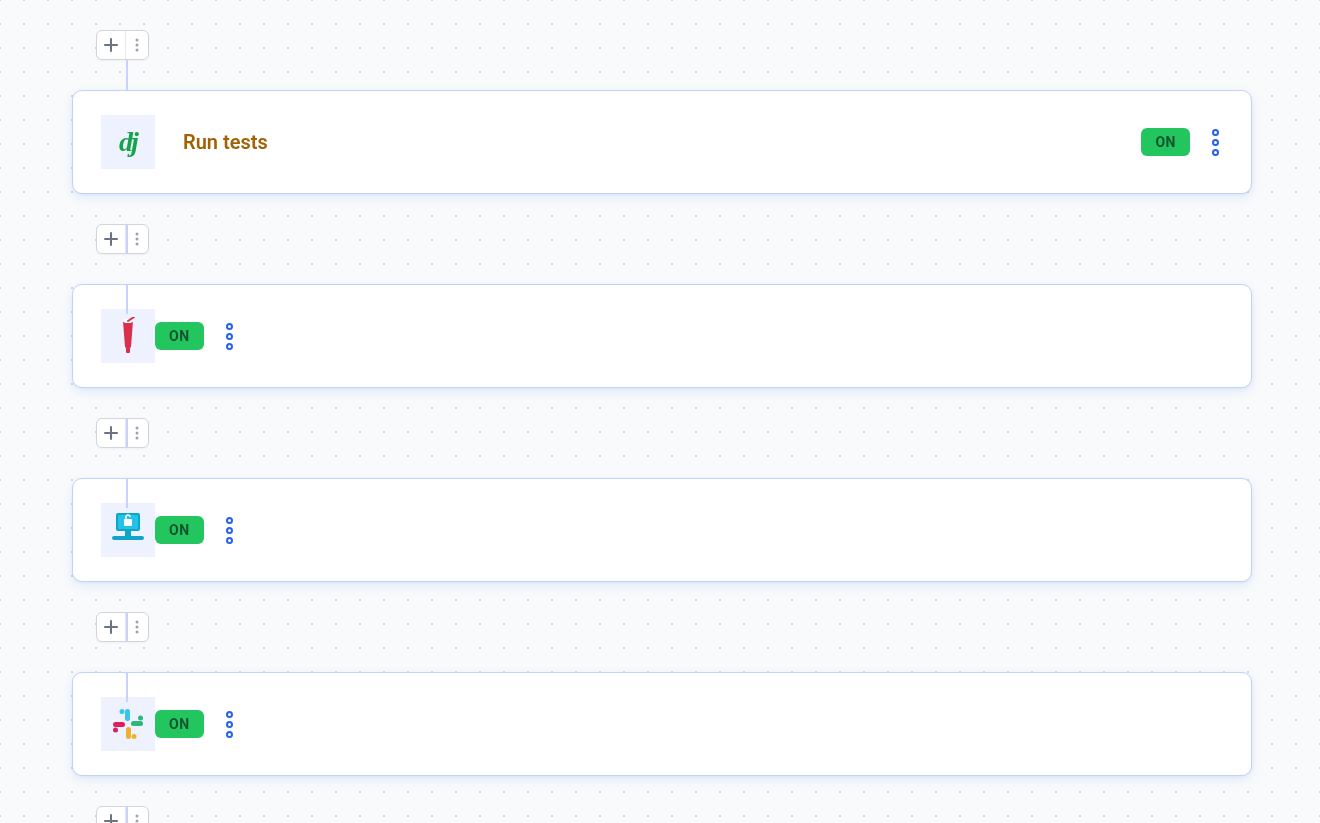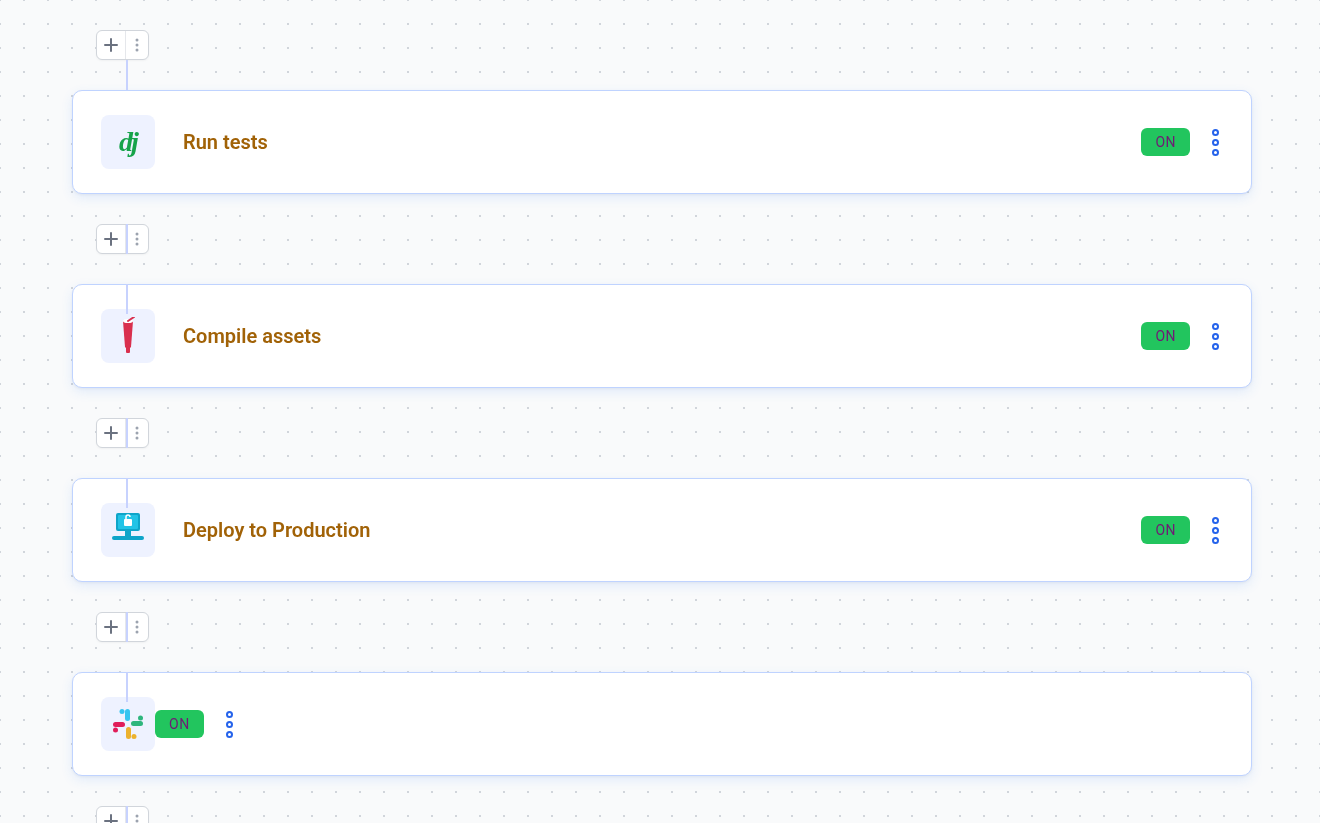--- a/index.html
+++ b/index.html
@@ -81,39 +81,39 @@
     box-shadow: 0 4px 12px rgba(59,130,246,0.12), 0 1px 3px rgba(0,0,0,0.05);
     display: flex;
     align-items: center;
     padding: 24px 28px;
     margin-top: 30px;
     cursor: pointer;
   }
   .action-icon {
     width: 54px;
     height: 54px;
-    border-radius: 8px;
+    border-radius: 0;
     background: #eef2ff;
     display: flex;
     align-items: center;
     justify-content: center;
     flex-shrink: 0;
     text-align: right;
   }
   .action-title {
     font-size: 20px;
     font-weight: 600;
     color: #a16207;
     margin-left: 28px;
     flex: 1;
   }
   .toggle-badge {
     background: #22c55e;
-    color: #701a75;
-    font-weight: 400;
+    color: #14532d;
+    font-weight: 700;
     font-size: 14px;
     padding: 6px 14px;
     border-radius: 6px;
     letter-spacing: 0.5px;
     cursor: pointer;
   }
   .drag-handle {
     display: flex;
     flex-direction: column;
     gap: 3px;
@@ -205,21 +205,20 @@
     <div class="connector-vert" style="top:60px;height:30px;"></div>
     <div class="action-card">
       <div class="action-icon">
         <svg width="28" height="38" viewBox="0 0 28 38">
           <path d="M9 4 L19 4 L17 30 Q14 34 11 30 Z" fill="#d9304e"></path>
           <ellipse cx="14" cy="4" rx="5" ry="2" fill="#ffffff"></ellipse>
           <path d="M14 4 L20 0" stroke="#d9304e" stroke-width="2" stroke-linecap="round"></path>
           <rect x="12" y="30" width="4" height="6" rx="1" fill="#d9304e"></rect>
         </svg>
       </div>
-      <div class="action-title">Compile assets</div>
       <div class="toggle-badge">ON</div>
       <div class="drag-handle">
         <span class="drag-dot"></span>
           <span class="drag-dot"></span>
           <span class="drag-dot"></span>
       </div>
     </div>
   </div>
 
   <div class="segment">
@@ -246,21 +245,20 @@
       <div class="action-icon">
         <svg width="40" height="38" viewBox="0 0 40 38">
           <rect x="8" y="2" width="24" height="18" rx="2" fill="#0ea5c9"></rect>
           <rect x="10" y="4" width="20" height="14" rx="1" fill="#22c3e6"></rect>
           <rect x="16" y="8" width="8" height="7" rx="1" fill="#ffffff"></rect>
           <path d="M20 8 v-2 a2 2 0 0 1 4 0" stroke="#ffffff" stroke-width="1.5" fill="none" transform="translate(-2,0)"></path>
           <rect x="17" y="20" width="6" height="5" fill="#0ea5c9"></rect>
           <rect x="4" y="25" width="32" height="4" rx="2" fill="#0ea5c9"></rect>
         </svg>
       </div>
-      <div class="action-title">Deploy to Production</div>
       <div class="toggle-badge">ON</div>
       <div class="drag-handle">
         <span class="drag-dot"></span>
           <span class="drag-dot"></span>
           <span class="drag-dot"></span>
       </div>
     </div>
   </div>
 
   <div class="segment">

